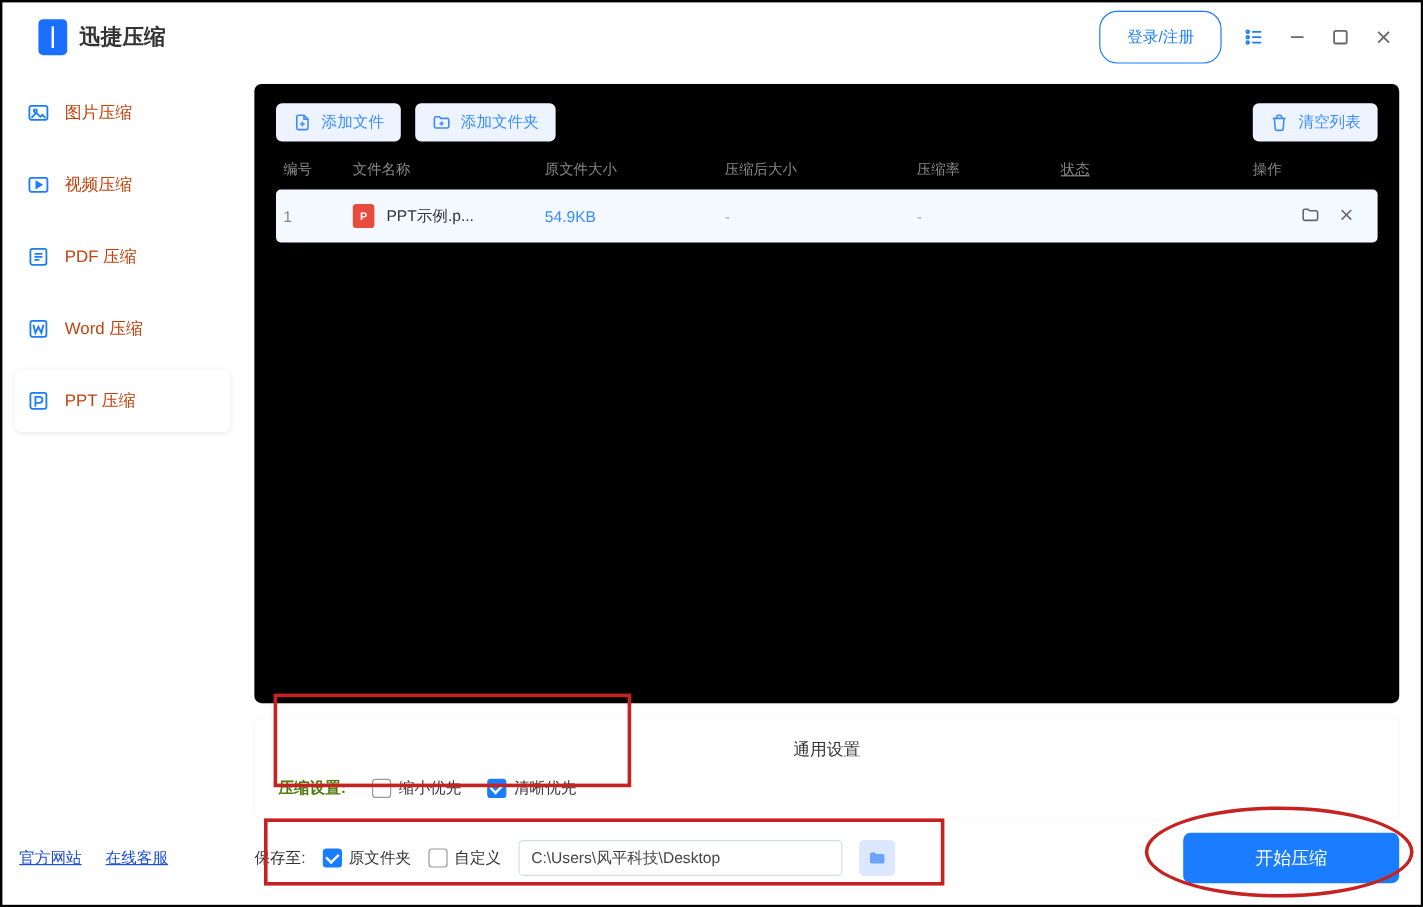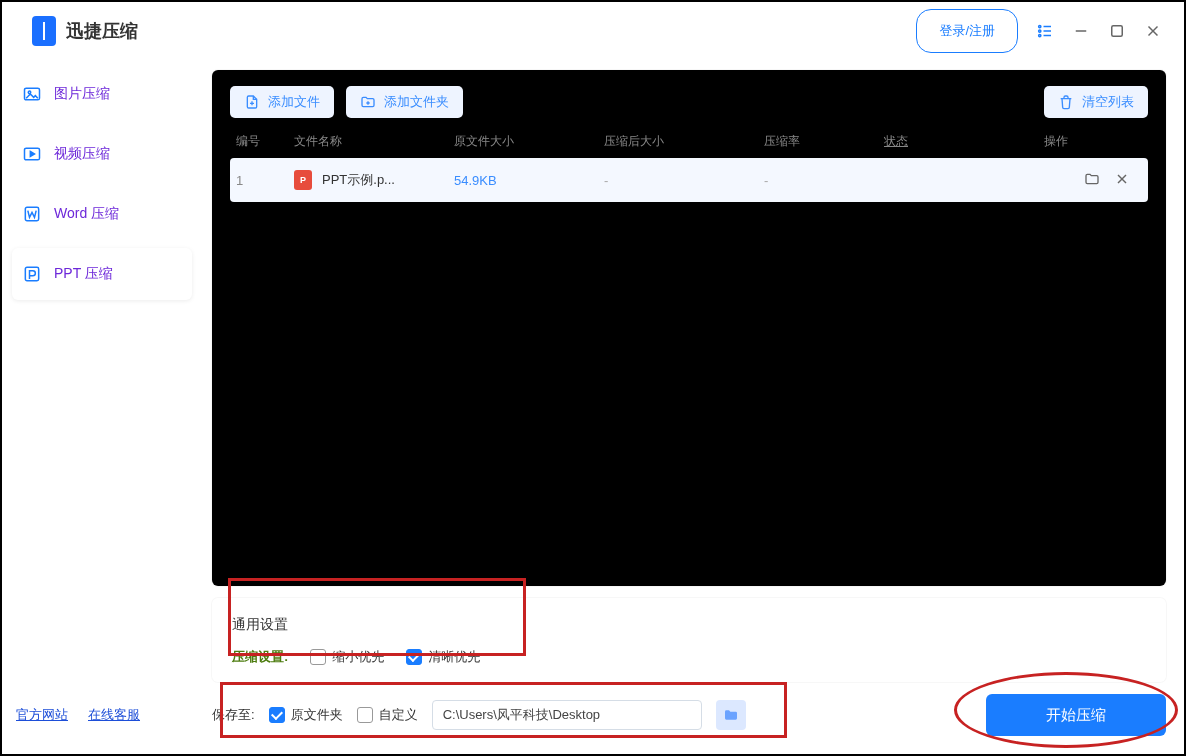--- a/index.html
+++ b/index.html
@@ -14,21 +14,21 @@
 .login-btn { height: 44px; padding: 0 22px; border: 1px solid #1a7dff; border-radius: 15px; color: #1a7dff; font-size: 13px; background: #fff; cursor: pointer; }
 .hicon { color: #666; cursor: pointer; display: inline-flex; }
 .hicon svg { width: 18px; height: 18px; }
 
 .main { display: flex; height: calc(100% - 58px); }
 .sidebar { width: 200px; padding: 8px 10px; display: flex; flex-direction: column; }
 .nav-item { display: flex; align-items: center; gap: 12px; height: 52px; padding: 0 10px; border-radius: 6px; cursor: pointer; margin-bottom: 8px; }
 .nav-item.active { background: #fff; box-shadow: 0 1px 4px rgba(0,0,0,0.08); }
 .nav-icon { width: 20px; height: 20px; display:inline-flex; align-items:center; justify-content:center; }
 .nav-icon svg { width: 20px; height: 20px; }
-.nav-label { font-size: 14px; color: #6d28d9; }
+.nav-label { font-size: 14px; color: #c2410c; }
 .sidebar-footer { margin-top: auto; padding: 14px 4px 22px; display: flex; gap: 20px; }
 .sidebar-footer a { font-size: 13px; color: #1d4ed8; text-decoration: underline; cursor: pointer; }
 
 .content { flex: 1; padding: 10px 18px 18px 10px; display: flex; flex-direction: column; }
 .panel { background: #000000; border-radius: 6px; box-shadow: 0 0 0 1px rgba(0,0,0,0.03); padding: 16px 18px 12px; display:flex; flex-direction:column; flex: 1; }
 .toolbar { display: flex; align-items: center; gap: 12px; }
 .tbtn { display: flex; align-items: center; gap: 8px; height: 32px; padding: 0 14px; background: #eef4ff; border: none; border-radius: 5px; color: #3a8dff; font-size: 13px; cursor: pointer; }
 .tbtn.right { margin-left: auto; }
 .tbtn svg { width: 16px; height: 16px; }
 
@@ -37,21 +37,21 @@
 
 .row { display: flex; align-items: center; height: 44px; padding: 0 6px; font-size: 13px; color: #333; background: #f4f8ff; border-radius: 4px; }
 .row .c-idx { color: #888; }
 .row .c-size { color: #3a8dff; }
 .row .c-after, .row .c-ratio { color: #aaa; }
 .row .c-op { display:flex; justify-content:flex-end; gap:14px; padding-right:12px; }
 .row .c-op svg { width:16px; height:16px; color:#666; cursor:pointer; }
 .file-name { display: flex; align-items: center; gap: 10px; }
 .ppt-icon { width: 18px; height: 20px; background: #e74c3c; border-radius: 3px; display:flex; align-items:center; justify-content:center; color:#fff; font-size:9px; font-weight:bold; }
 
-.settings-card { margin-top: 12px; background: #fff; border-radius: 6px; box-shadow: 0 0 0 1px rgba(0,0,0,0.03); padding: 18px 20px 16px; }
+.settings-card { margin-top: 12px; background: #fff; border-radius: 6px; box-shadow: 0 0 0 1px rgba(0,0,0,0.03); padding: 18px 20px 16px; text-align: center; }
 .settings-title { font-size: 14px; color: #333; }
 .settings-row { margin-top: 14px; display: flex; align-items: center; gap: 22px; font-size: 13px; color: #555; }
 .settings-row .lbl { color: #4d7c0f; font-weight: bold; }
 .hl-red { border: 3px solid #c72222; }
 .hl-box1 { position: absolute; left: 226px; top: 576px; width: 298px; height: 78px; pointer-events: none; }
 .hl-box2 { position: absolute; left: 218px; top: 680px; width: 567px; height: 56px; pointer-events: none; }
 .hl-ellipse { position: absolute; left: 952px; top: 670px; width: 224px; height: 76px; border: 3px solid #c72222; border-radius: 50%; pointer-events: none; }
 
 .bottom-bar { margin-top: 12px; display: flex; align-items: center; gap: 14px; }
 .save-label { font-size: 13px; color: #333; }
@@ -116,20 +116,29 @@
       <span class="nav-label">图片压缩</span>
     </div>
     <div class="nav-item">
       <span class="nav-icon">
           <svg viewBox="0 0 24 24" fill="none" stroke="#1a7dff" stroke-width="1.8">
             <rect x="3" y="5" width="18" height="14" rx="2"></rect>
             <path d="M10 9l5 3-5 3z" fill="#1a7dff"></path>
           </svg>
         </span>
       <span class="nav-label">视频压缩</span>
+    </div>
+    <div class="nav-item">
+      <span class="nav-icon">
+          <svg viewBox="0 0 24 24" fill="none" stroke="#1a7dff" stroke-width="1.8">
+            <rect x="4" y="4" width="16" height="16" rx="2"></rect>
+            <path d="M8 12h8M8 9h8M8 15h5"></path>
+          </svg>
+        </span>
+      <span class="nav-label">PDF 压缩</span>
     </div>
     <div class="nav-item">
       <span class="nav-icon">
           <svg viewBox="0 0 24 24" fill="none" stroke="#1a7dff" stroke-width="1.8">
             <rect x="4" y="4" width="16" height="16" rx="2"></rect>
             <path d="M7 8l2 8 3-6 3 6 2-8"></path>
           </svg>
         </span>
       <span class="nav-label">Word 压缩</span>
     </div>

